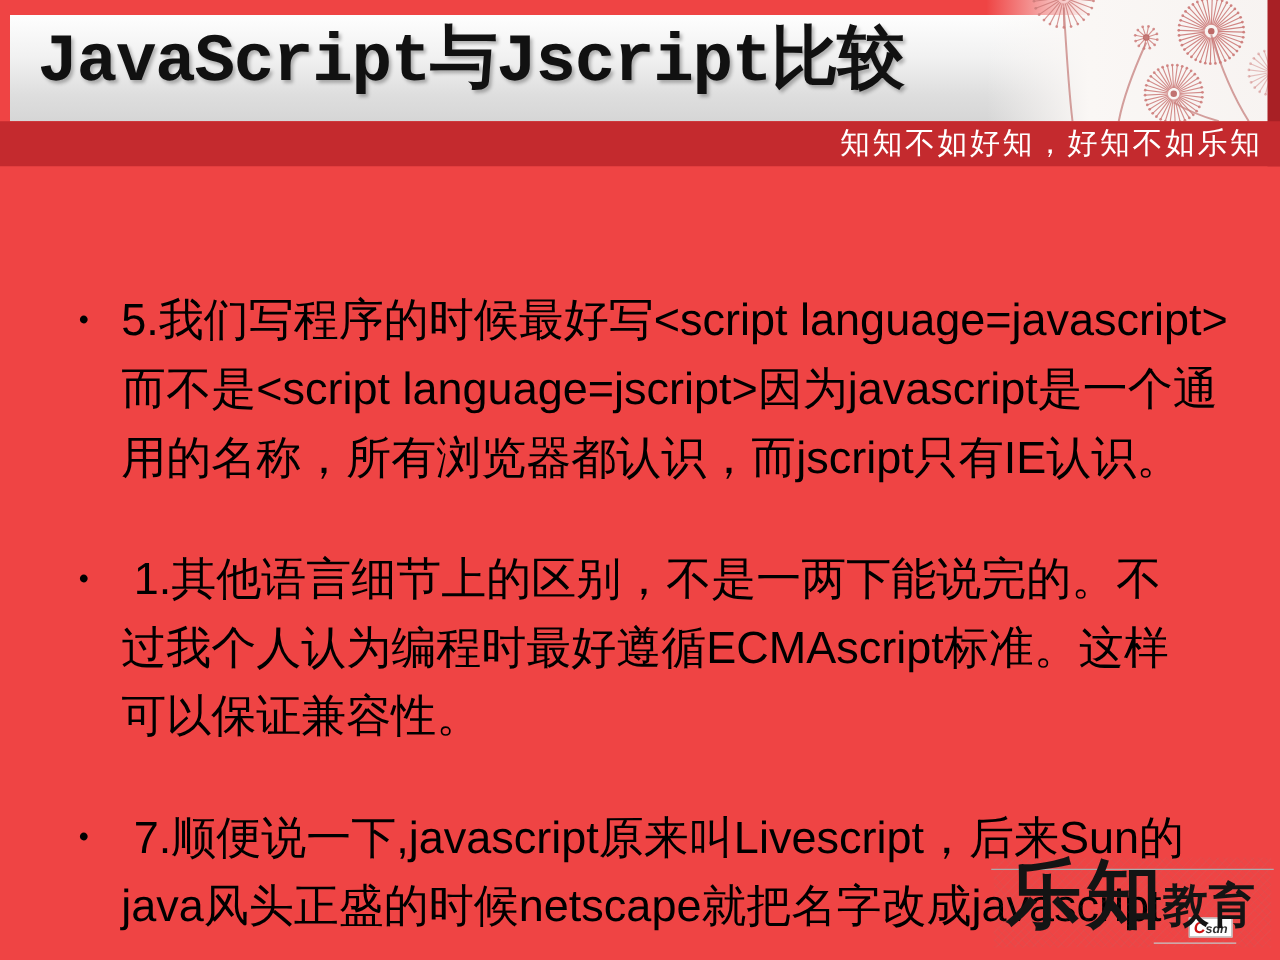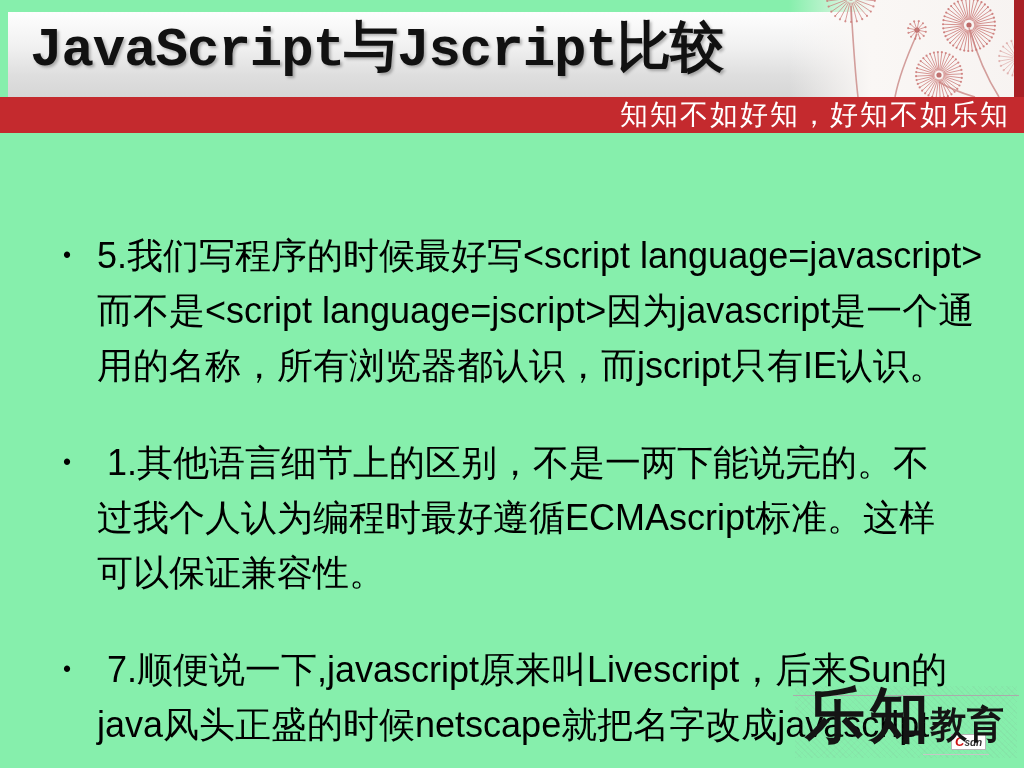--- a/index.html
+++ b/index.html
@@ -1,18 +1,18 @@
 <!DOCTYPE html>
 <html style="--banner-red: #c42a2e; --edge-red: #a82025; --header-gray: #d6d6d6; --dandelion-red: #cc7a78; --slogan-white: #ffffff; --title-black: #111111; --body-black: #000000; --logo-black: #141414; --csdn-red: #cc1111;"><head>
 <meta charset="utf-8">
 <style>
   html,body{margin:0;padding:0;background:#fff;}
   .slide{
     position:relative;width:1024px;height:768px;overflow:hidden;
-    background:#86efac;font-family:"Liberation Sans","DejaVu Sans",sans-serif;
+    background:#ef4444;font-family:"Liberation Sans","DejaVu Sans",sans-serif;
     color:var(--body-black,#000);
   }
   
   .header-band{
     position:absolute;left:8px;top:12px;right:0;height:85px;
     background:linear-gradient(to bottom,#fefefe 0%,#f1f1f1 40%,#dedede 75%,var(--header-gray,#d6d6d6) 100%);
   }
   .dandelion-area{
     position:absolute;top:0;right:0;width:235px;height:97px;
     background:linear-gradient(to right,rgba(250,247,245,0) 0%,#faf7f5 35%,#f7f3f1 100%);
@@ -30,21 +30,21 @@
     position:absolute;top:0;right:0;width:10px;height:133px;
     background:var(--edge-red,#a82025);
   }
   .slogan-banner{
     position:absolute;left:0;top:97px;width:1024px;height:36px;
     background:var(--banner-red,#c42a2e);
     text-align:right;line-height:36px;
     padding-right:14px;box-sizing:border-box;
   }
   .slogan-banner span{
-    color:var(--slogan-white,#fff);font-size:28px;letter-spacing:2px;
+    color:var(--slogan-white,#fff);font-size:24px;letter-spacing:2px;
   }
   
   .bullet-list{
     position:absolute;left:0;top:186px;right:14px;
     list-style:none;margin:0;padding:0;
   }
   .bullet-item{position:relative;padding-left:97px;}
   .bullet-item + .bullet-item{margin-top:13px;}
   .bullet-marker{
     position:absolute;left:63px;top:0;line-height:55px;font-size:23px;color:#000;

